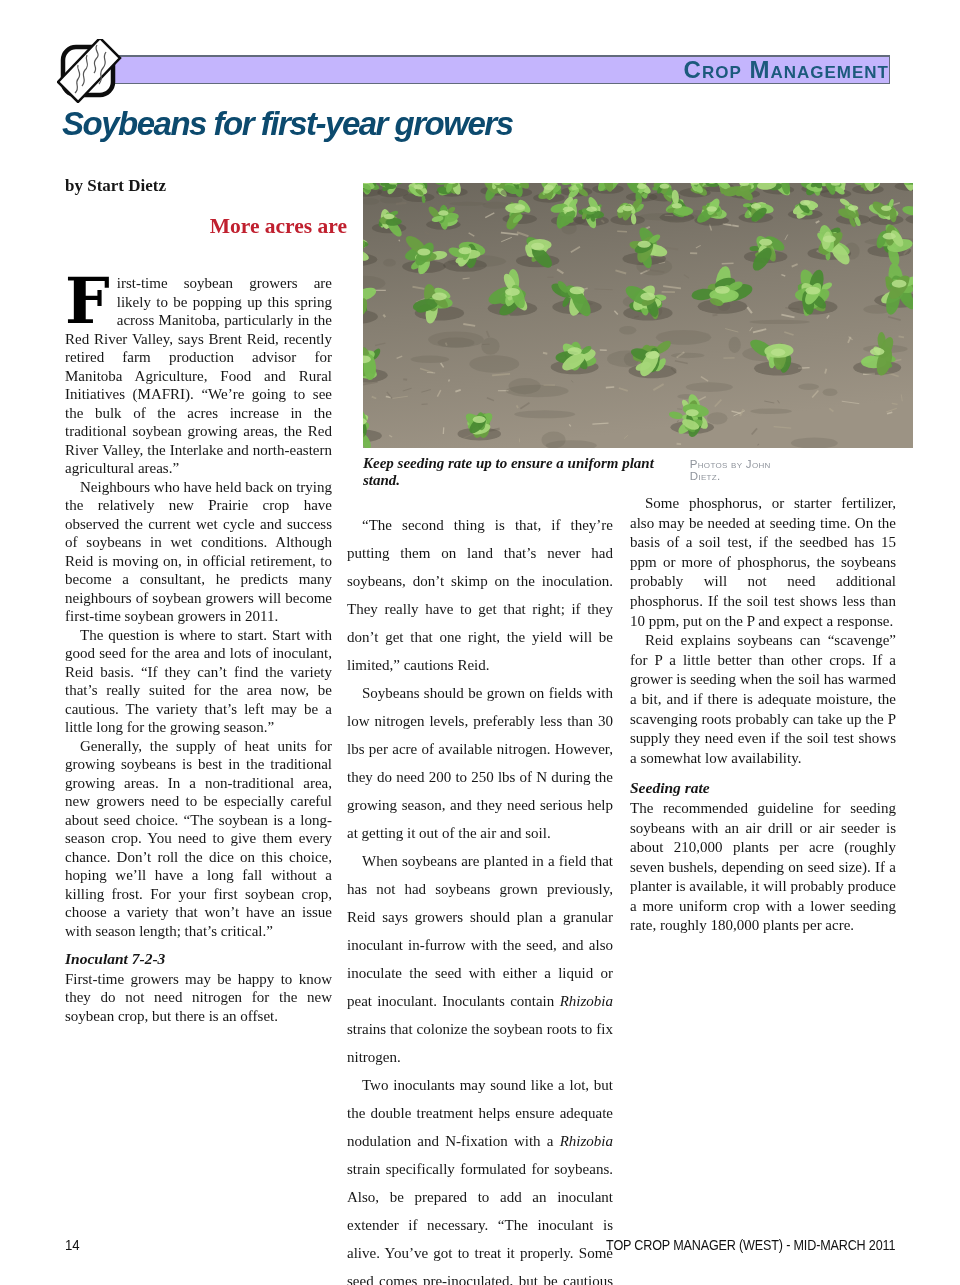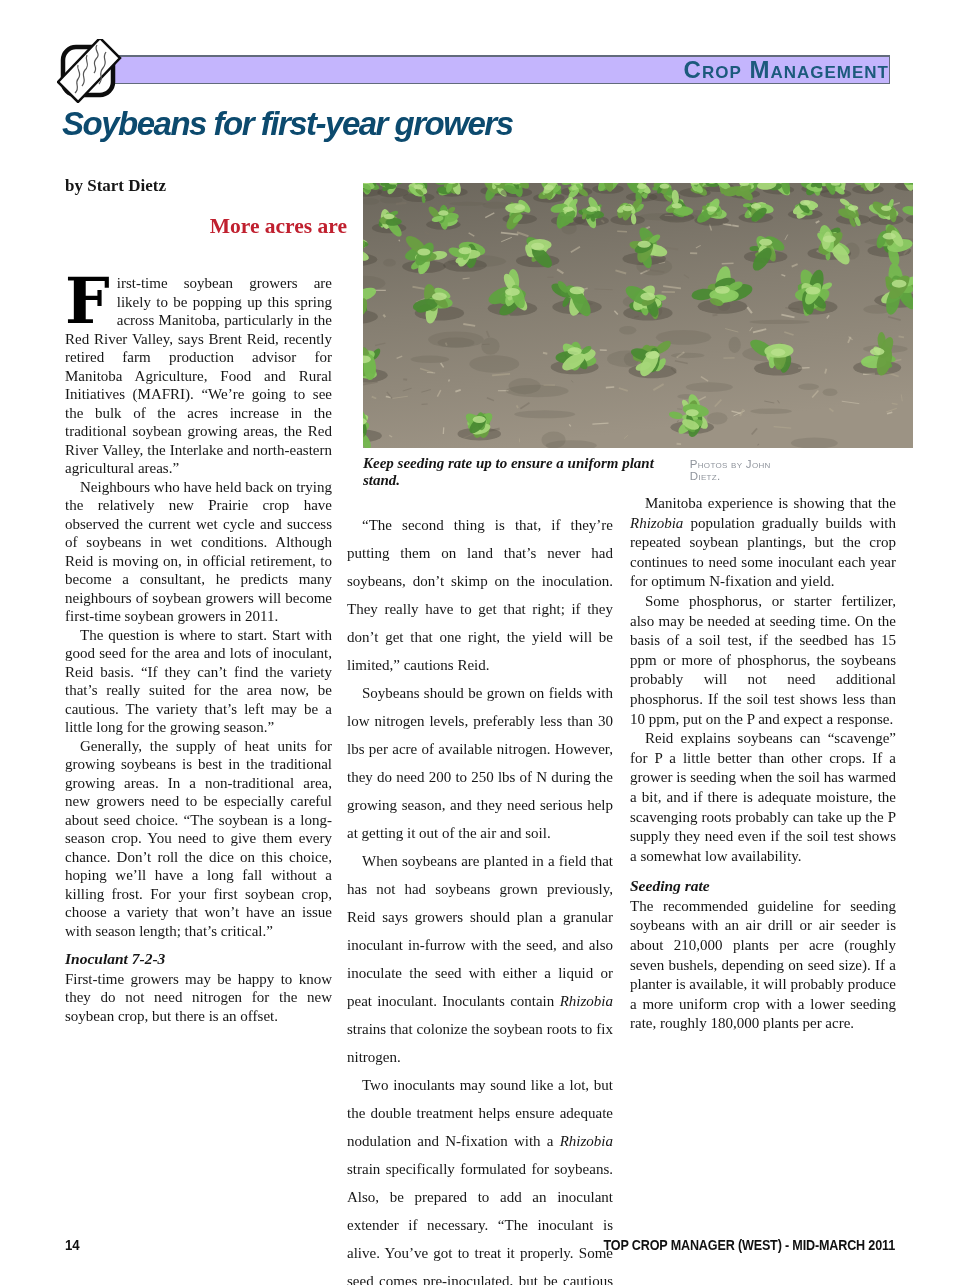--- a/index.html
+++ b/index.html
@@ -38,21 +38,21 @@
   .col p{margin:0;}
   .col p.ind{text-indent:15px;}
   .col h3{margin:10px 0 1px 0;font-size:15.5px;line-height:inherit;font-style:italic;}
   .dropcap{float:left;font-family:"DejaVu Serif",serif;font-weight:700;
            font-size:63px;line-height:50px;padding:2px 7px 0 0;color:#000;}
   .ital{font-style:italic;}
 
   
   .footer{position:absolute;left:65px;top:1236px;width:830px;display:flex;
           justify-content:space-between;align-items:baseline;
-          font-family:"Liberation Sans","DejaVu Sans",sans-serif;font-weight:700;font-size:15px;color:#111;}
+          font-family:"Liberation Sans","DejaVu Sans",sans-serif;font-weight:400;font-size:15px;color:#111;}
   .cond-l{display:inline-block;transform:scaleX(.88);transform-origin:left center;}
   .cond-r{display:inline-block;transform:scaleX(.84);transform-origin:right center;letter-spacing:-.2px;}
 </style>
 </head>
 <body>
 
 <div class="page">
 
   <div class="kicker-bar">
     <span class="kicker-text">Crop Management</span>
@@ -997,21 +997,20 @@
       <h3>Inoculant 7-2-3</h3>
       <p><span>First-time growers may be happy to know they do not need nitrogen for the new soybean crop, but there is an offset.</span></p>
     </div>
   <div class="col" data-col="1">
       <p class="ind"><span>“The second thing is that, if they’re putting them on land that’s never had soybeans, don’t skimp on the inoculation. They really have to get that right; if they don’t get that one right, the yield will be limited,” cautions Reid.</span></p>
       <p class="ind"><span>Soybeans should be grown on fields with low nitrogen levels, preferably less than 30 lbs per acre of available nitrogen. However, they do need 200 to 250 lbs of N during the growing season, and they need serious help at getting it out of the air and soil.</span></p>
       <p class="ind"><span>When soybeans are planted in a field that has not had soybeans grown previously, Reid says growers should plan a granular inoculant in-furrow with the seed, and also inoculate the seed with either a liquid or peat inoculant. Inoculants contain </span><span class="ital">Rhizobia</span><span> strains that colonize the soybean roots to fix nitrogen.</span></p>
       <p class="ind"><span>Two inoculants may sound like a lot, but the double treatment helps ensure adequate nodulation and N-fixation with a </span><span class="ital">Rhizobia</span><span> strain specifically formulated for soybeans. Also, be prepared to add an inoculant extender if necessary. “The inoculant is alive. You’ve got to treat it properly. Some seed comes pre-inoculated, but be cautious about storing seed that’s already inoculated. An extender will give you a longer seeding window. If the weather turns and you can’t get it all seeded at the ideal time, extender will allow you to store the seed and keep the inoculant living a little longer.”</span></p>
     </div>
   <div class="col" data-col="2">
-      <p class="ind"><span>Manitoba experience is showing that the </span><span class="ital">Rhizobia</span><span> population gradually builds with repeated soybean plantings, but the crop continues to need some inoculant each year for optimum N-fixation and yield.</span></p>
       <p class="ind"><span>Some phosphorus, or starter fertilizer, also may be needed at seeding time. On the basis of a soil test, if the seedbed has 15 ppm or more of phosphorus, the soybeans probably will not need additional phosphorus. If the soil test shows less than 10 ppm, put on the P and expect a response.</span></p>
       <p class="ind"><span>Reid explains soybeans can “scavenge” for P a little better than other crops. If a grower is seeding when the soil has warmed a bit, and if there is adequate moisture, the scavenging roots probably can take up the P supply they need even if the soil test shows a somewhat low availability.</span></p>
       <h3>Seeding rate</h3>
       <p><span>The recommended guideline for seeding soybeans with an air drill or air seeder is about 210,000 plants per acre (roughly seven bushels, depending on seed size). If a planter is available, it will probably produce a more uniform crop with a lower seeding rate, roughly 180,000 plants per acre.</span></p>
     </div>
 
   <div class="footer">
     <span class="cond-l">14</span>
     <span class="cond-r">TOP CROP MANAGER (WEST) - MID-MARCH 2011</span>
   </div>

